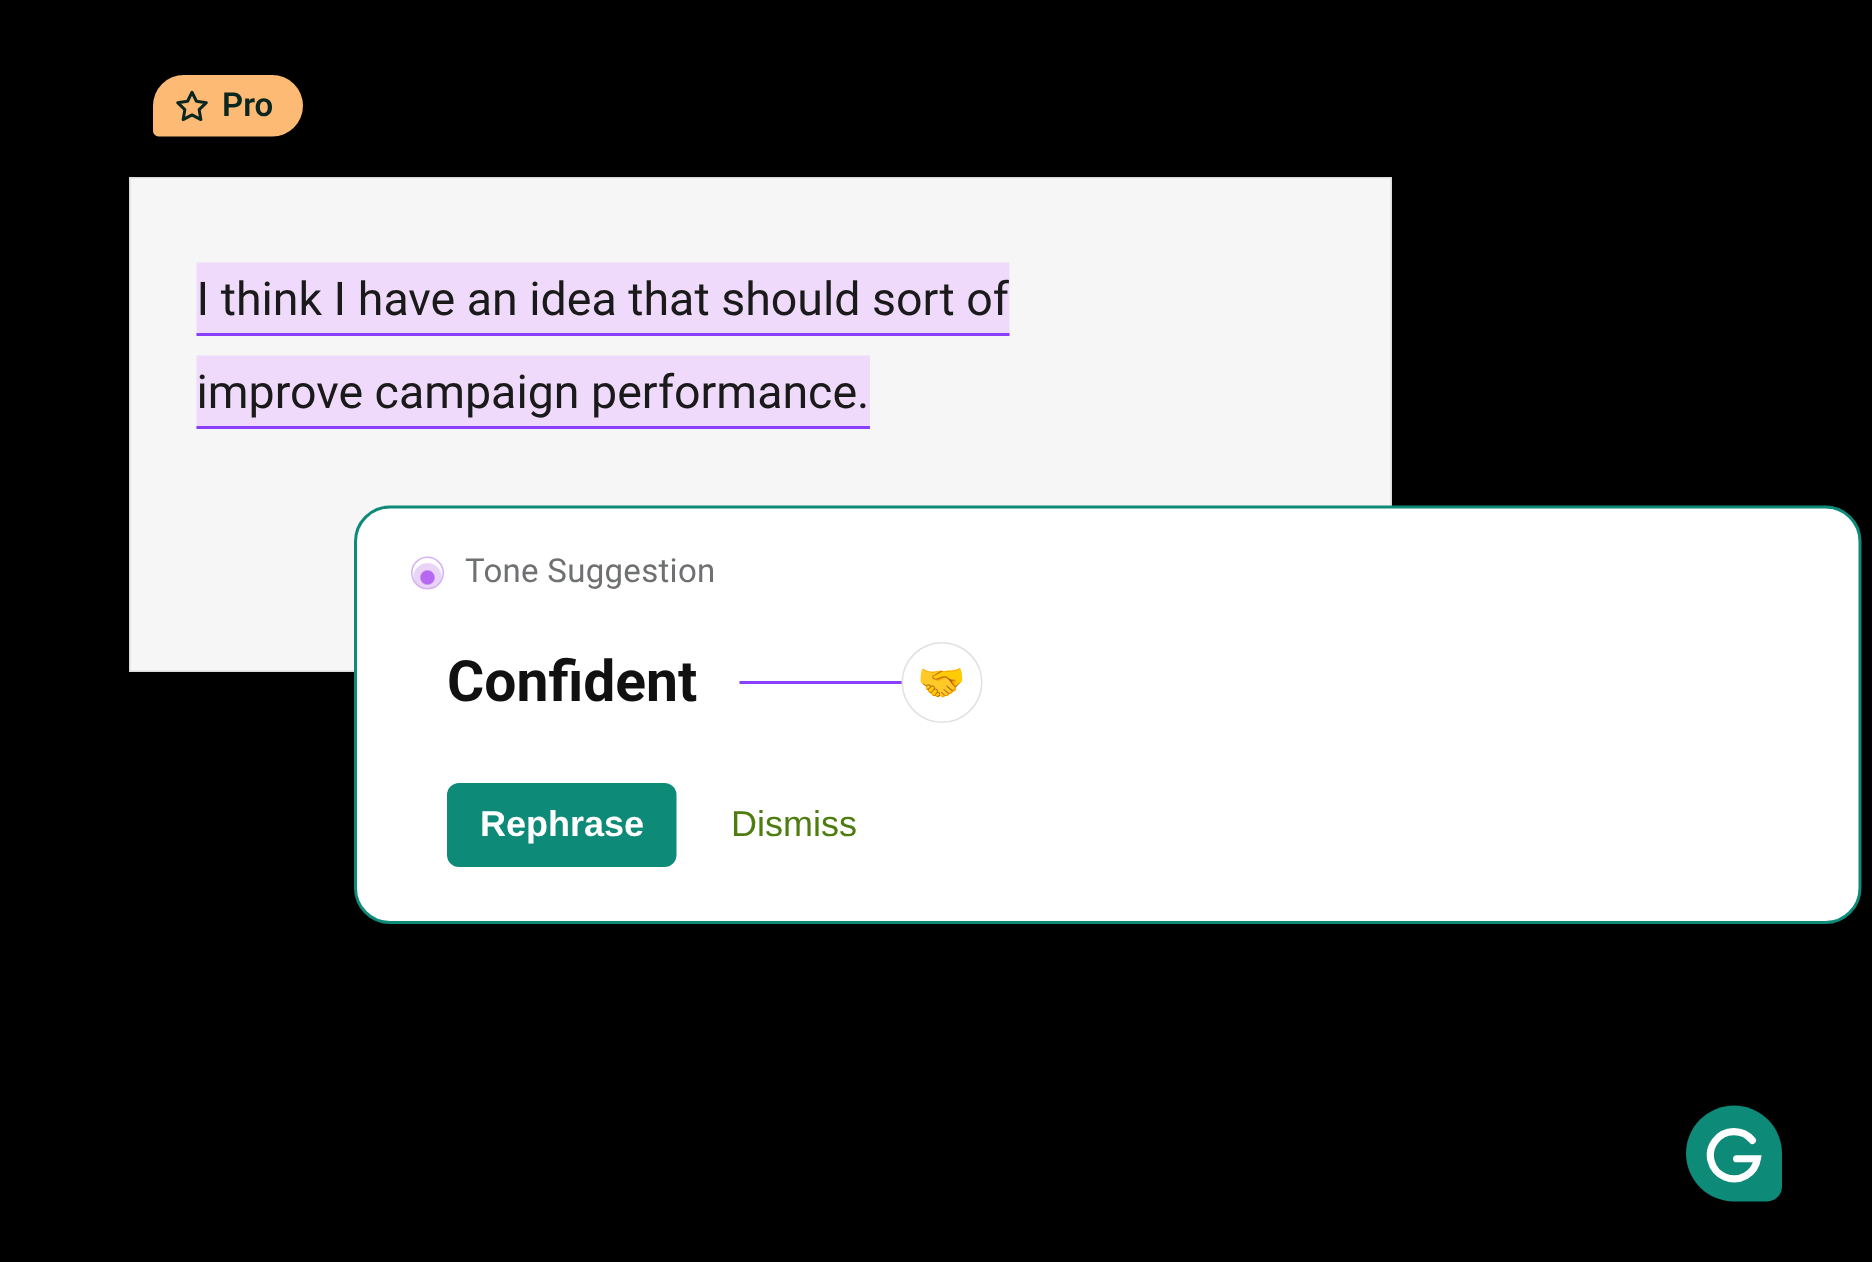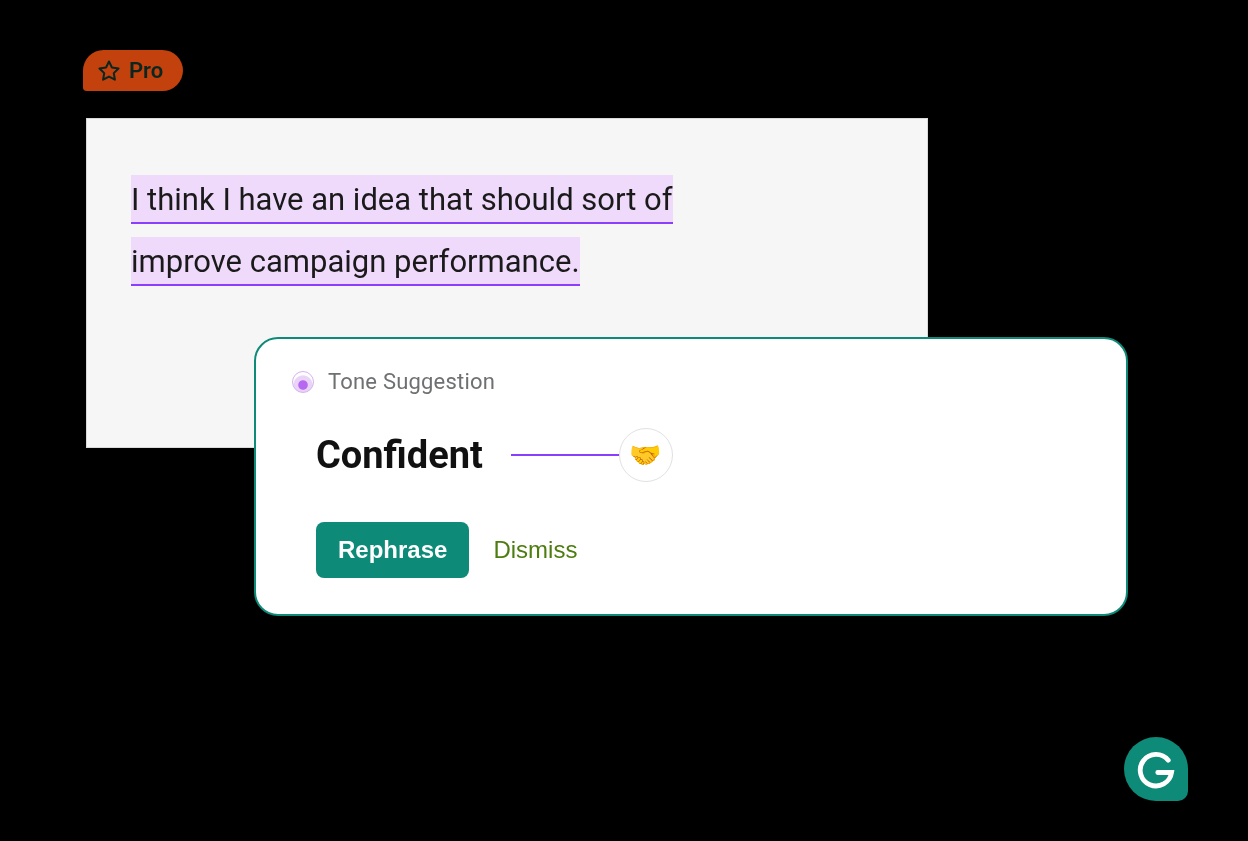--- a/index.html
+++ b/index.html
@@ -8,22 +8,22 @@
       height: 841px;
       background: #000;
       font-family: -apple-system, BlinkMacSystemFont, 'Segoe UI', Roboto, Helvetica, Arial, sans-serif;
       position: relative;
       overflow: hidden;
     }
 
     .pro-badge {
       position: absolute;
       top: 50px;
-      left: 83px;
-      background: #c2410c;
+      left: 102px;
+      background: #fdba74;
       color: #0A2620;
       padding: 8px 20px 8px 14px;
       border-radius: 22px;
       border-bottom-left-radius: 4px;
       display: inline-flex;
       align-items: flex-end;
       gap: 8px;
       font-size: 22px;
       font-weight: 600;
       z-index: 3;
@@ -49,22 +49,22 @@
       color: #1A1A1A;
       background: #EFDAFB;
       border-bottom: 2px solid #8A3FFC;
       padding-top: 6px;
       padding-bottom: 4px;
     }
 
     .suggestion-card {
       position: absolute;
       top: 337px;
-      left: 254px;
-      width: 874px;
+      left: 236px;
+      width: 1005px;
       background: #fff;
       border: 2.5px solid #0E8A78;
       border-radius: 24px;
       padding: 30px 36px 36px 36px;
       z-index: 2;
     }
 
     .card-header {
       display: flex;
       align-items: center;
@@ -123,21 +123,21 @@
       color: #1A1A1A;
     }
     .rephrase-text .hl {
       color: #8A3FFC;
       font-weight: 700;
     }
 
     .action-row {
       display: flex;
       align-items: center;
-      gap: 24px;
+      gap: 36px;
       padding-left: 24px;
     }
     .btn-primary {
       background: #0E8A78;
       color: #fff;
       font-size: 24px;
       font-weight: 700;
       border: none;
       border-radius: 8px;
       padding: 14px 22px;

